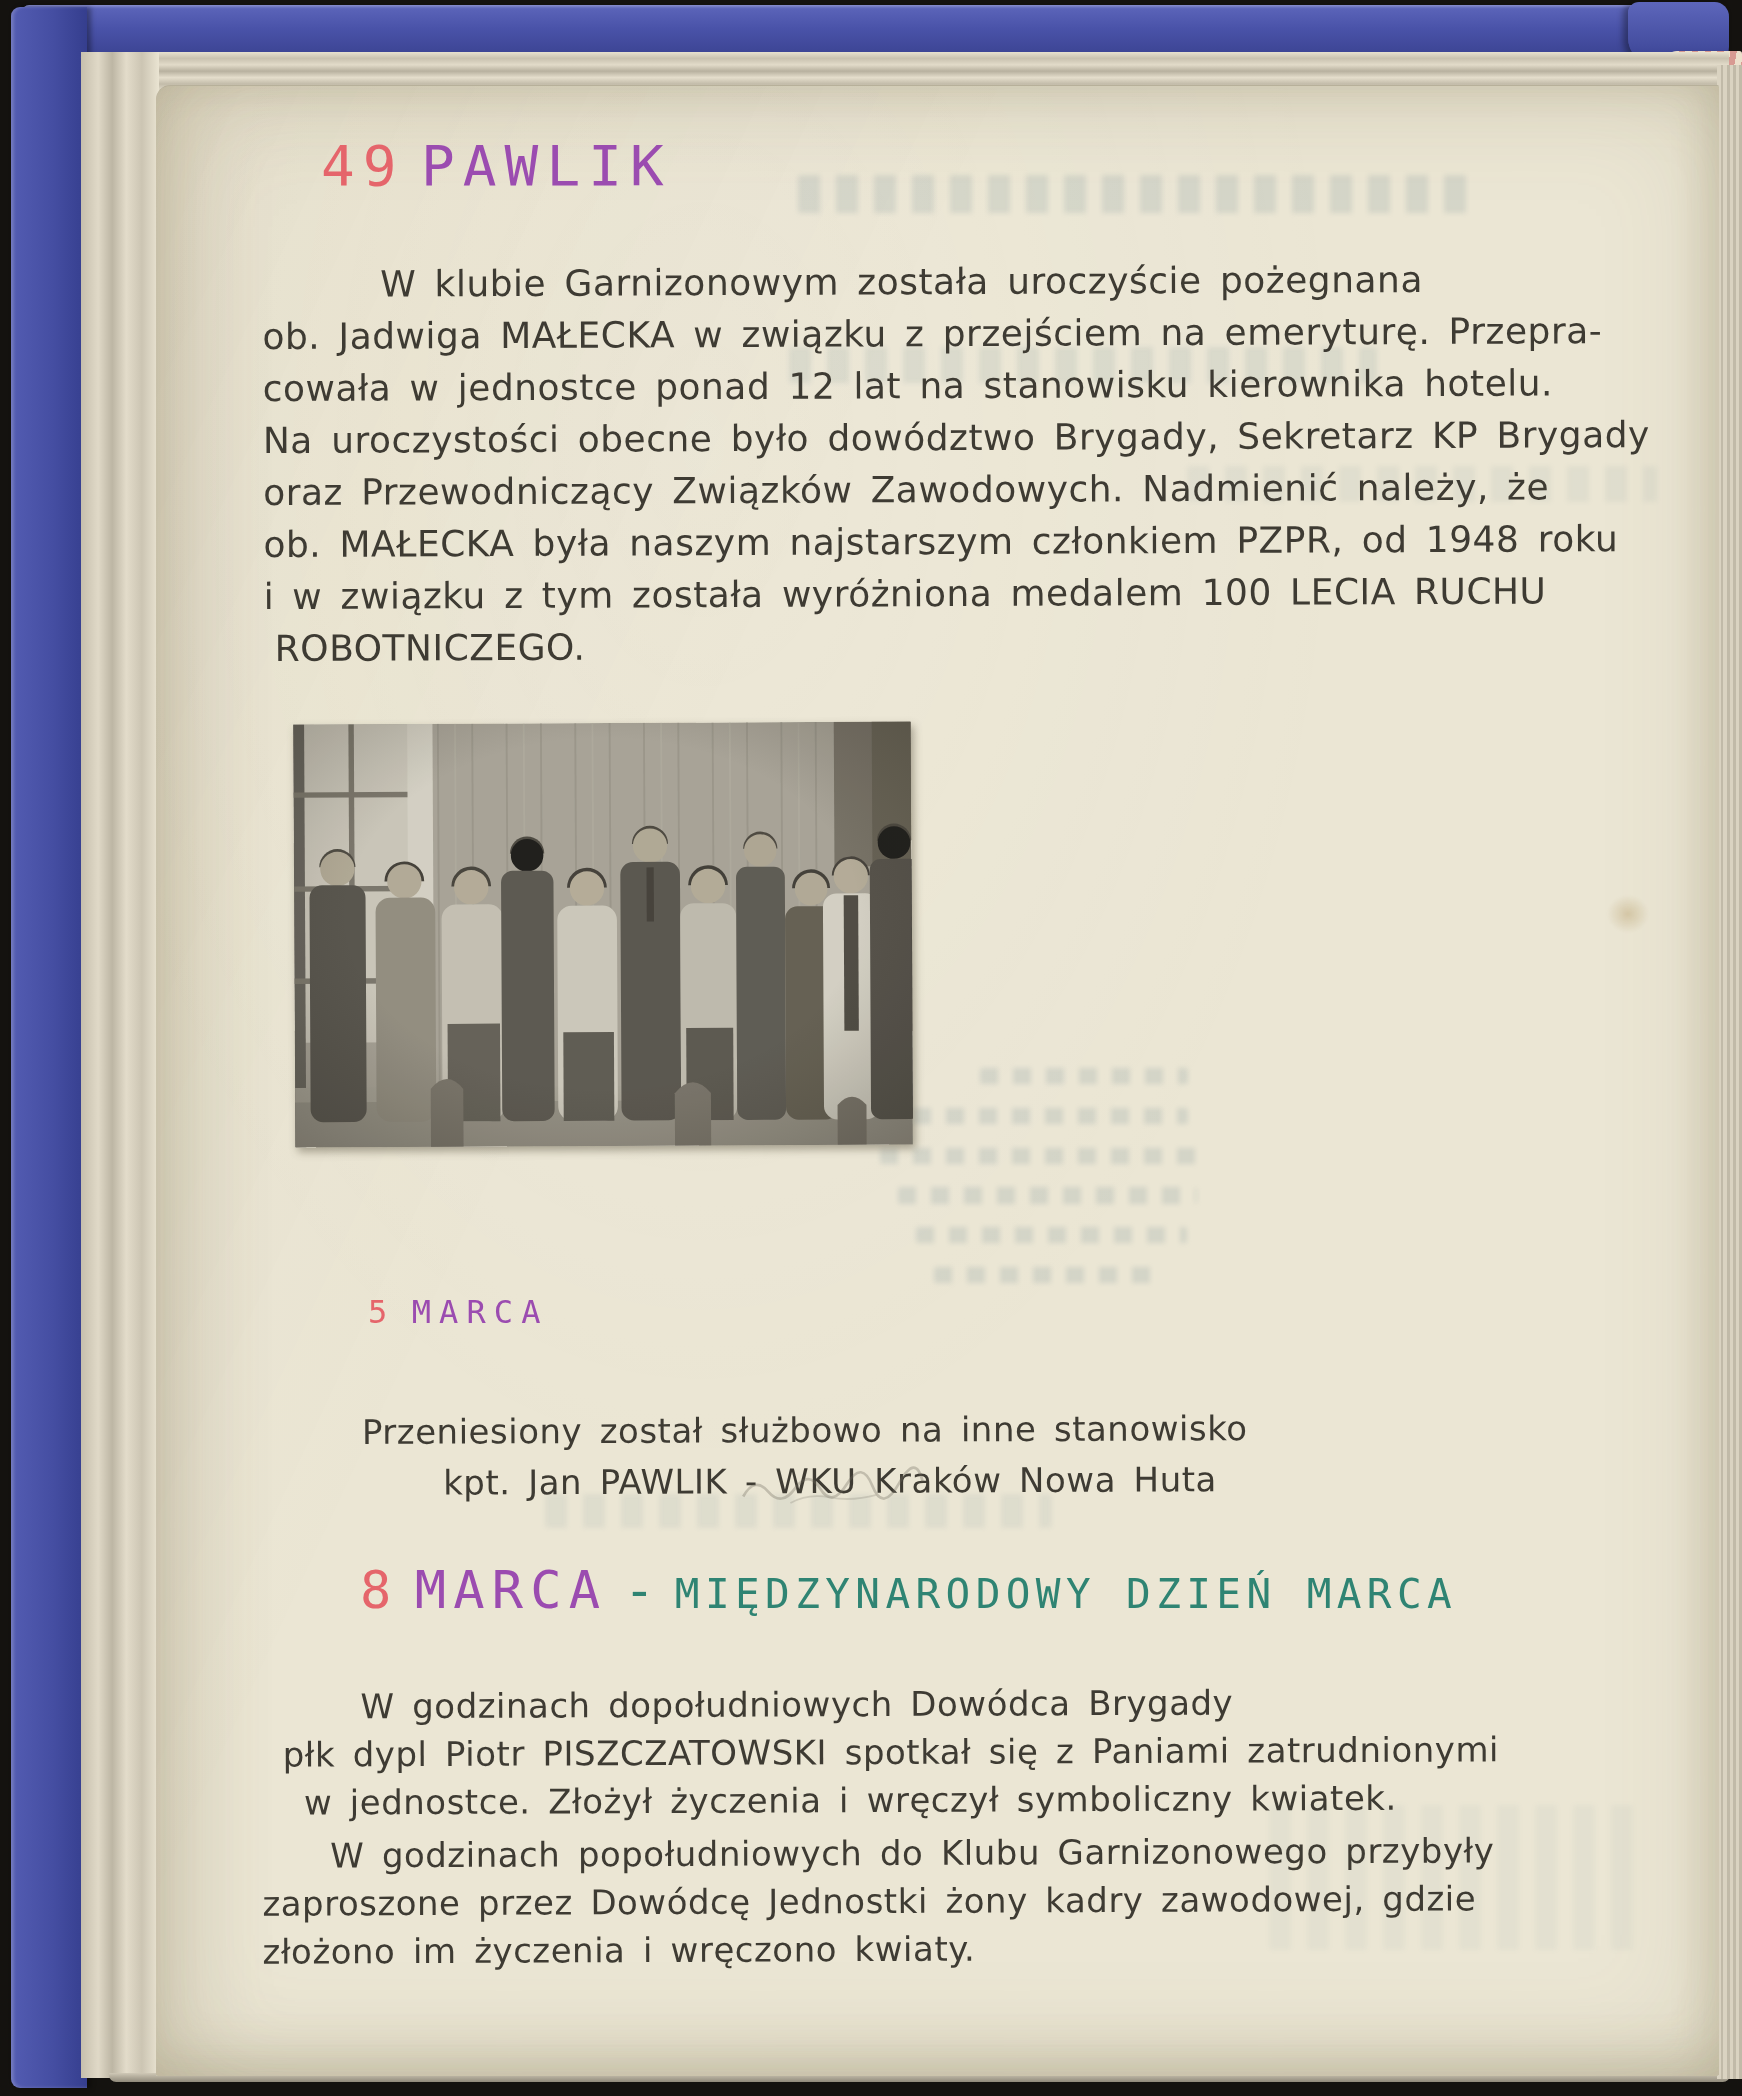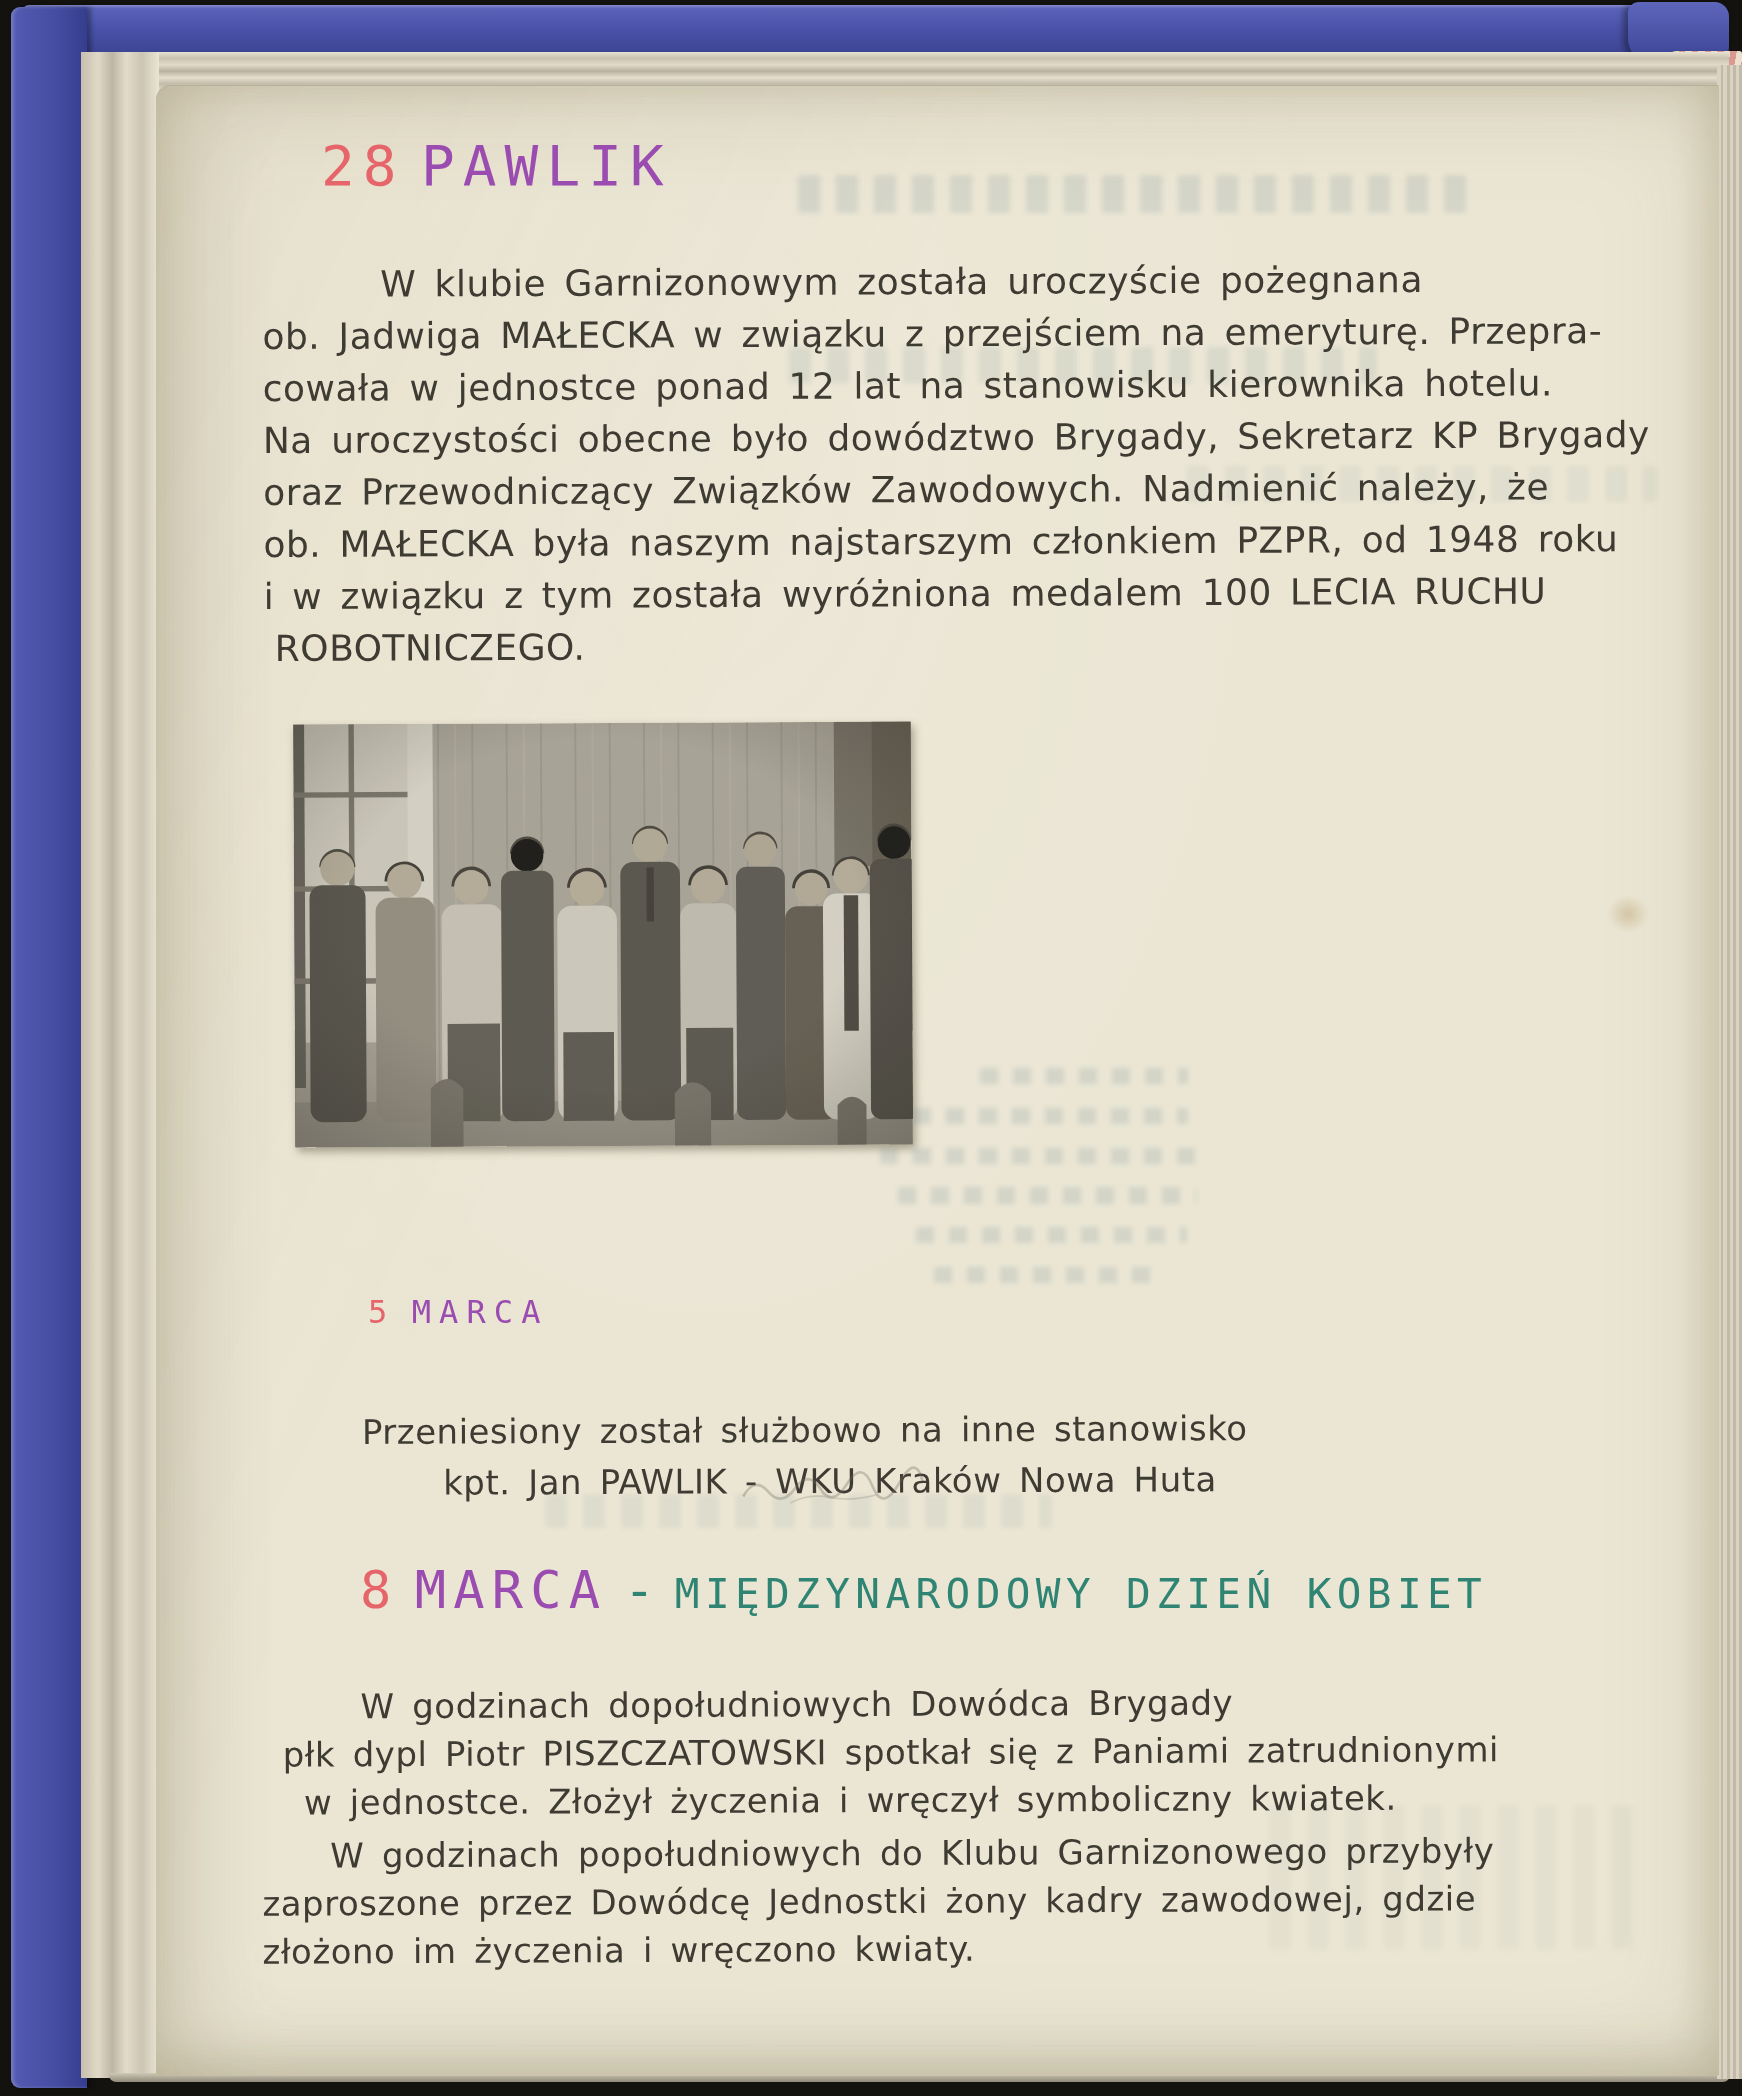--- a/index.html
+++ b/index.html
@@ -156,21 +156,21 @@
       <div class="bl" style="width:299px; margin-left:18px;"></div>
       <div class="bl" style="width:271px; margin-left:36px;"></div>
       <div class="bl" style="width:226px; margin-left:54px;"></div>
     </div>
     <div class="bleed" style="left:389px; top:1408px; width:507px; height:34px; opacity:.6;"></div>
     <div class="bleed" style="left:1113px; top:1719px; width:380px; height:145px; opacity:.35;"></div>
 
     <div class="stain"></div>
 
     <h2 class="entry-heading h-feb28">
-      <span class="day">28</span><span class="month">PAWLIK</span>
+      <span class="day">49</span><span class="month">PAWLIK</span>
     </h2>
 
     <div class="hw para-feb28">
       <div class="ln p1-l1">W klubie Garnizonowym została uroczyście pożegnana</div>
       <div class="ln">ob. Jadwiga MAŁECKA w związku z przejściem na emeryturę. Przepra-</div>
       <div class="ln">cowała w jednostce ponad 12 lat na stanowisku kierownika hotelu.</div>
       <div class="ln">Na uroczystości obecne było dowództwo Brygady, Sekretarz KP Brygady</div>
       <div class="ln">oraz Przewodniczący Związków Zawodowych. Nadmienić należy, że</div>
       <div class="ln">ob. MAŁECKA była naszym najstarszym członkiem PZPR, od 1948 roku</div>
       <div class="ln">i w związku z tym została wyróżniona medalem 100 LECIA RUCHU</div>
@@ -307,21 +307,21 @@
       <div class="ln">Przeniesiony został służbowo na inne stanowisko</div>
       <div class="ln p2-l2">kpt. Jan PAWLIK - WKU Kraków Nowa Huta</div>
     </div>
 
     <svg class="scribble" width="217" height="54" viewBox="0 0 240 60">
       <path d="M8 38 q14 -22 28 -4 t30 -2 t28 2 t30 -4 t28 4 t30 -2 t26 0" fill="none" stroke="#6f6a5e" stroke-width="3" opacity=".6"></path>
       <path d="M60 48 q20 -10 44 -4 t52 0" fill="none" stroke="#7a756a" stroke-width="2" opacity=".45"></path>
     </svg>
 
     <h2 class="entry-heading h-mar8">
-      <span class="day">8</span><span class="month">MARCA</span><span class="h-sep">-</span><span class="subtitle">MIĘDZYNARODOWY DZIEŃ KOBIET</span>
+      <span class="day">8</span><span class="month">MARCA</span><span class="h-sep">-</span><span class="subtitle">MIĘDZYNARODOWY DZIEŃ MARCA</span>
     </h2>
 
     <div class="hw para-mar8">
       <div class="ln p3-l1">W godzinach dopołudniowych Dowódca Brygady</div>
       <div class="ln p3-l2">płk dypl Piotr PISZCZATOWSKI spotkał się z Paniami zatrudnionymi</div>
       <div class="ln p3-l3">w jednostce. Złożył życzenia i wręczył symboliczny kwiatek.</div>
       <div class="ln p3-l4">W godzinach popołudniowych do Klubu Garnizonowego przybyły</div>
       <div class="ln">zaproszone przez Dowódcę Jednostki żony kadry zawodowej, gdzie</div>
       <div class="ln">złożono im życzenia i wręczono kwiaty.</div>
     </div>

